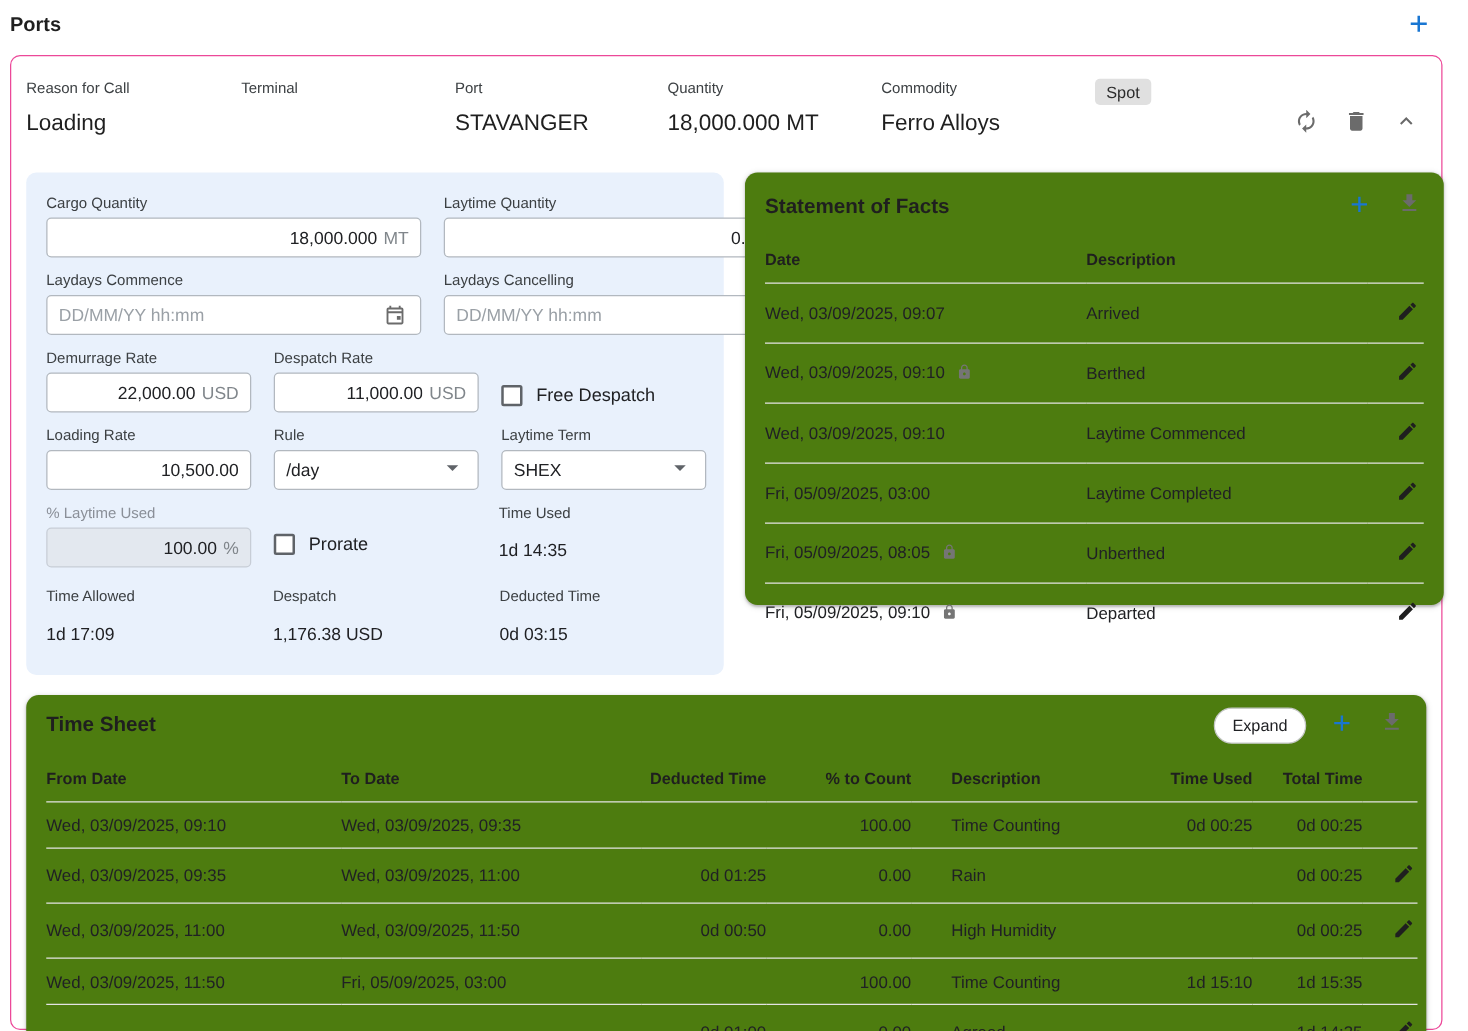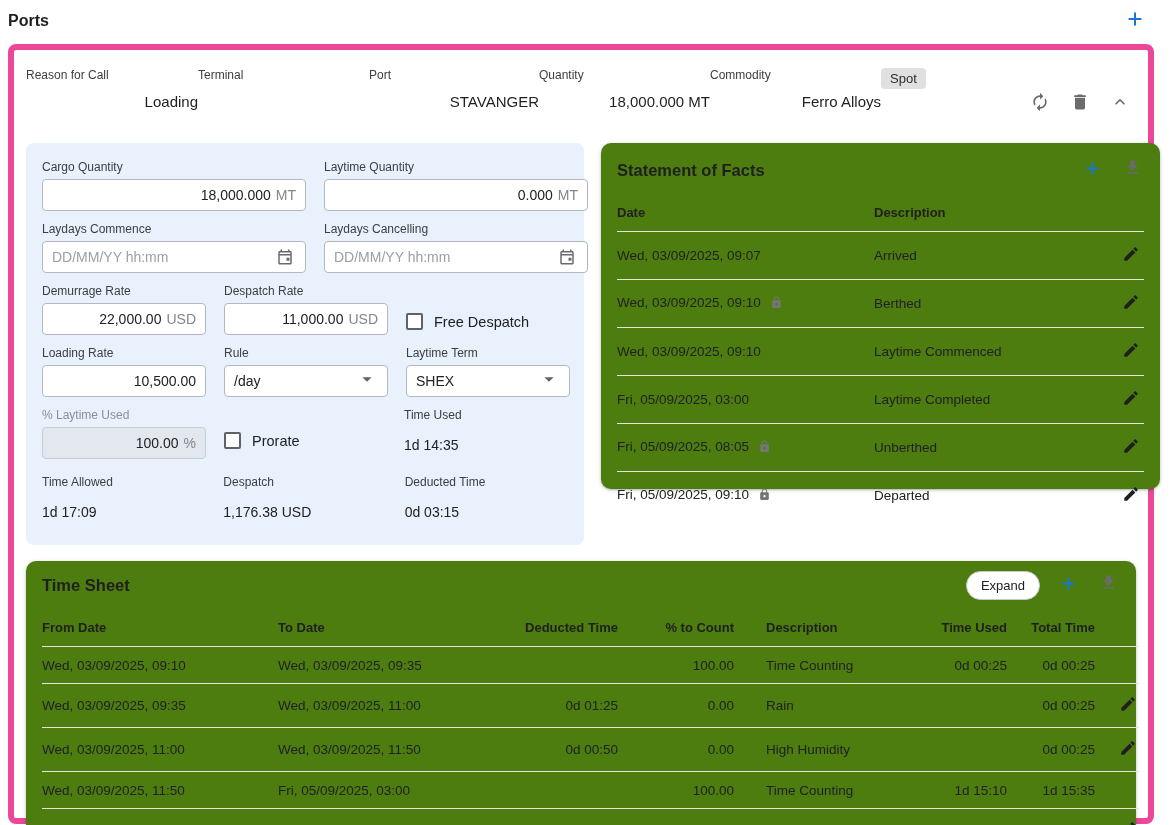--- a/index.html
+++ b/index.html
@@ -4,25 +4,25 @@
 <style>
   * { box-sizing: border-box; margin: 0; padding: 0; }
   html,body { width:1174px; height:825px; background:#fff; overflow:hidden;
     font-family:"Liberation Sans", sans-serif; color:#202124; }
   .page { padding: 4px 20px 0 8px; }
   .page-head { display:flex; justify-content:space-between; align-items:center; padding: 2px 6px 9px 0; }
   .page-title { font-size:16px; font-weight:700; color:#1f1f1f; }
   .icon-btn { background:none; border:none; cursor:pointer; display:inline-flex; align-items:center; justify-content:center; padding:2px; }
 
   
-  .port-card { border:6px solid #ec4899; border-radius:8px; background:#fff; height:780px; }
+  .port-card { border:1px solid #ec4899; border-radius:8px; background:#fff; height:780px; }
   .port-head { display:flex; align-items:flex-start; padding:18px 16px 0 12px; }
   .ph-col { display:flex; flex-direction:column; }
   .ph-col .ph-label { font-size:12px; color:#3c4043; margin-bottom:11px; }
-  .ph-col .ph-value { font-size:15px; color:#1f1f1f;text-align:right; }
+  .ph-col .ph-value { font-size:18px; color:#1f1f1f; }
   .w172{width:172px}.w170{width:170px}.w171{width:171px}
   .badge { background:#e0e0e0; color:#2d2d2d; font-size:13px; border-radius:4px; padding:3px 9px; display:inline-block; }
   .ph-actions { margin-left:auto; display:flex; align-items:center; gap:16px; padding-top:22px; }
 
   
   .content-row { display:flex; gap:17px; padding:0 12px; margin-top:26px; }
 
   
   .calc-panel { width:558px; background:#e9f1fc; border-radius:8px; padding:17px 16px 14px; }
   .calc-row { display:flex; gap:18px; margin-bottom:11px; }
@@ -30,21 +30,21 @@
   .lbl { font-size:12px; color:#3c4043; margin-bottom:5px; }
   .lbl.dim { color:#8a8f98; }
   .box { height:32px; border:1px solid #b2b8bf; border-radius:4px; background:#fff; display:flex; align-items:center; padding:0 9px; }
   .box input { border:none; outline:none; background:transparent; font:inherit; font-size:14px; color:#202124; text-align:right; flex:1; min-width:0; padding:0; }
   .box input.left { text-align:left; }
   .box input::placeholder { color:#9aa0a6; }
   .box .unit { color:#80868b; font-size:14px; margin-left:5px; }
   .box.disabled { background:#e3e8ef; border-color:#c7cdd6; }
   .box.select { justify-content:space-between; }
   .box.select .sel-val { font-size:14px; color:#202124; }
-  .w-lg{width:264px} .w-sm{width:164px}
+  .w-lg{width:300px} .w-sm{width:164px}
   .check-field { display:flex; align-items:center; gap:11px; padding-top:24px; }
   .check-field.mid { padding-top:14px; }
   .checkbox { width:17px; height:17px; border:2px solid #5f6368; border-radius:2px; background:#fff; flex:0 0 auto; }
   .check-label { font-size:14.5px; color:#202124; }
   .stat .val { font-size:14px; color:#202124; margin-top:10px; }
   .row6 { margin-top:16px; }
 
   
   .mcard { background:#4d7c0f; border-radius:10px; box-shadow:0 1px 2px rgba(0,0,0,.22), 0 1px 5px rgba(0,0,0,.13); }
   .sof-card { flex:1; padding:13px 16px 2px; height:346px; }

